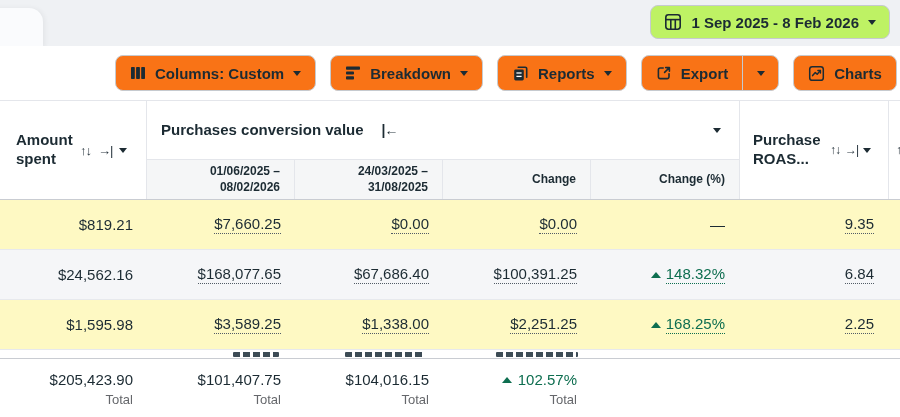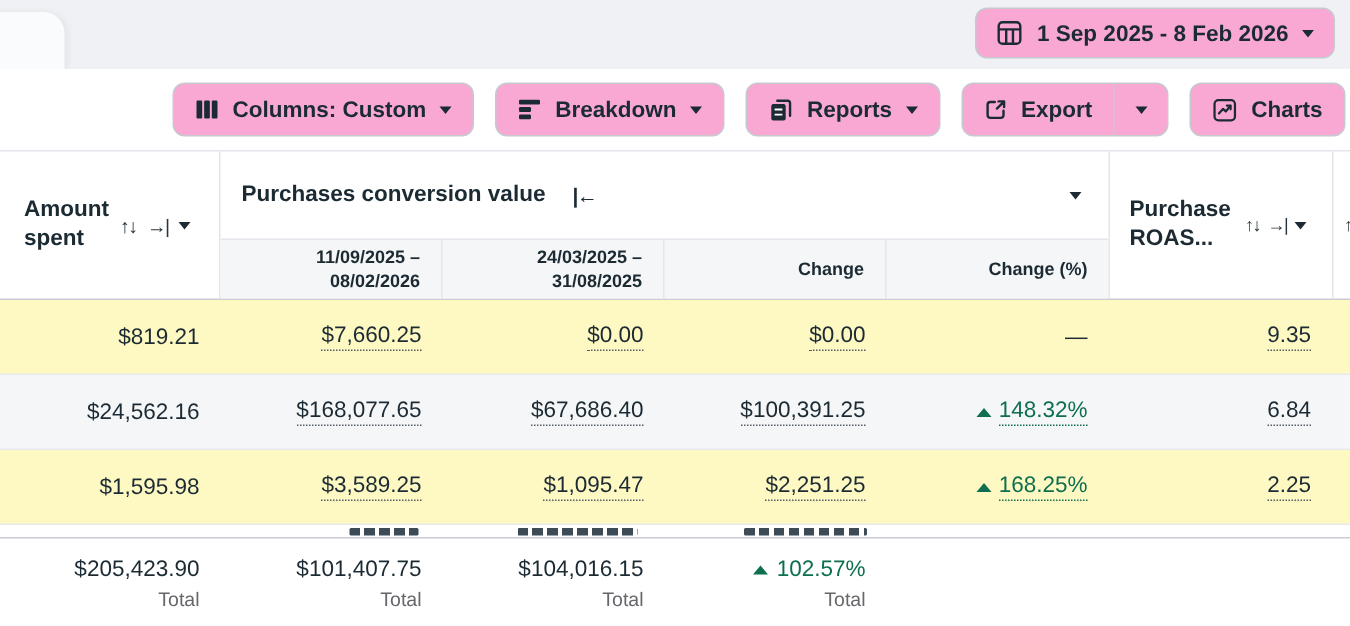--- a/index.html
+++ b/index.html
@@ -12,32 +12,32 @@
 
   
   .topband { position:absolute; top:0; left:0; width:900px; height:46px; background:#eff1f4; }
   .panel-corner {
     position:absolute; top:8px; left:-14px; width:57px; height:40px;
     background:#fafbfd; border-top-right-radius:14px;
     box-shadow:2px 0 5px rgba(0,0,0,.05);
   }
   .datebtn {
     position:absolute; top:5px; right:10px; height:34px;
-    background:#f9a8d4; border:1px solid #c6cacf; border-radius:8px;
+    background:#bef264; border:1px solid #c6cacf; border-radius:8px;
     display:flex; align-items:center; gap:9px; padding:0 13px;
     font-family:inherit; font-size:15px; font-weight:700; color:#1c2b33; cursor:pointer;
   }
 
   
   .toolbar {
     position:absolute; top:46px; left:0; width:900px; height:54px; background:#fff;
     display:flex; align-items:center; gap:14px; padding-left:115px;
   }
   .btn {
-    height:36px; background:#f9a8d4; border:1px solid #c6cacf; border-radius:8px;
+    height:36px; background:#f97316; border:1px solid #c6cacf; border-radius:8px;
     display:flex; align-items:center; gap:9px; padding:0 14px;
     font-family:inherit; font-size:15px; font-weight:700; color:#1c2b33; cursor:pointer; white-space:nowrap;
   }
   .btn-split { display:flex; padding:0; gap:0; }
   .btn-split .seg-main { display:flex; align-items:center; gap:9px; padding:0 14px; height:100%; }
   .btn-split .seg-caret { display:flex; align-items:center; justify-content:center; width:36px; height:100%; border-left:1px solid #c6cacf; }
 
   .caret { width:0; height:0; border-left:4.5px solid transparent; border-right:4.5px solid transparent; border-top:5px solid #1c2b33; display:inline-block; }
   .icon-svg { display:block; }
 
@@ -187,21 +187,21 @@
     </div>
 
     <div class="h-group">
       <div class="h-group-top">
         <span class="h-label">Purchases conversion value</span>
         <span class="g-collapse">|←</span>
         <span class="caret"></span>
       </div>
       <div class="h-sub">
         <div class="h-sub-cell">
-          <span>11/09/2025 –</span>
+          <span>01/06/2025 –</span>
           <span>08/02/2026</span>
         </div>
         <div class="h-sub-cell">
           <span>24/03/2025 –</span>
           <span>31/08/2025</span>
         </div>
         <div class="h-sub-cell">
           <span>Change</span>
         </div>
         <div class="h-sub-cell">
@@ -270,21 +270,21 @@
     </div>
 
     <div class="trow grid7">
       <div class="cell">
           <span>$1,595.98</span>
         </div>
       <div class="cell">
           <span class="du">$3,589.25</span>
         </div>
       <div class="cell">
-          <span class="du">$1,095.47</span>
+          <span class="du">$1,338.00</span>
         </div>
       <div class="cell">
           <span class="du">$2,251.25</span>
         </div>
       <div class="cell">
         <span class="tri-up"></span>
         <span class="pos du-g">168.25%</span>
       </div>
       <div class="cell">
           <span class="du">2.25</span>

